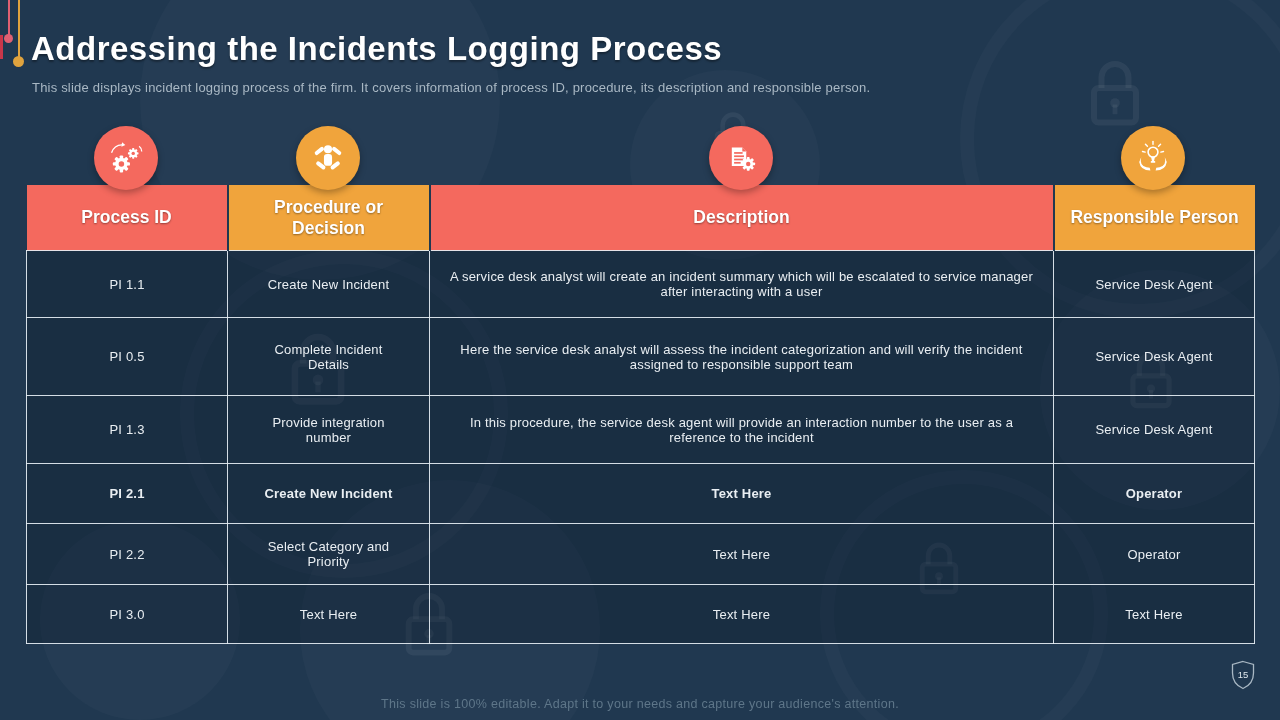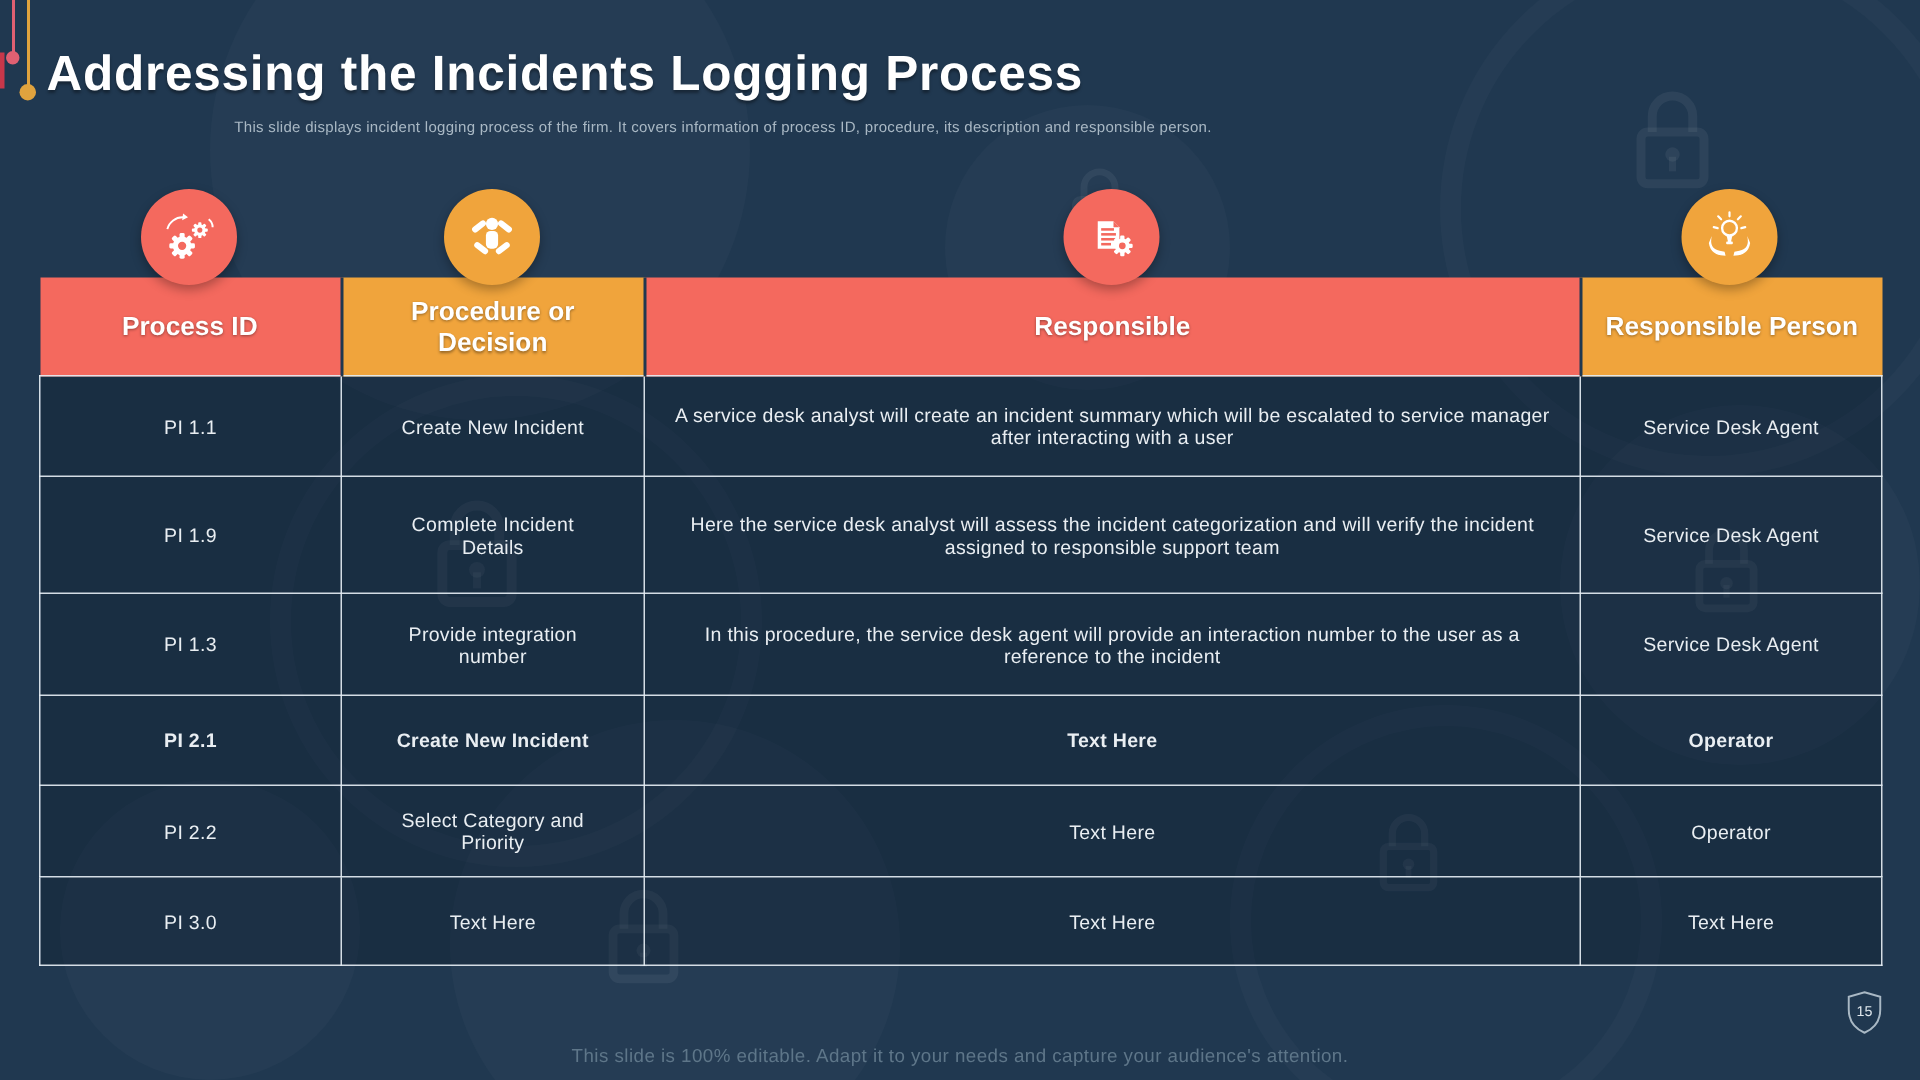--- a/index.html
+++ b/index.html
@@ -24,21 +24,21 @@
   .decor-dot.pink{left:4px;top:34px;width:9px;height:9px;background:#e06072;}
   .decor-dot.yellow{left:13px;top:56px;width:11px;height:11px;background:#e0a33e;}
   
   .title{
     position:absolute;left:31px;top:30px;width:1000px;
     font-size:33px;font-weight:bold;color:#ffffff;letter-spacing:0.5px;
     text-shadow:0 2px 2px rgba(0,0,0,0.35);
   }
   .subtitle{
     position:absolute;left:32px;top:80px;width:900px;
-    font-size:10px;color:#a9b8c4;letter-spacing:0.2px;text-align:center;
+    font-size:13px;color:#a9b8c4;letter-spacing:0.2px;
   }
   
   .icon-circle{
     position:absolute;top:126px;width:64px;height:64px;border-radius:50%;
     display:flex;align-items:center;justify-content:center;z-index:3;
     box-shadow:0 3px 7px rgba(0,0,0,0.3);
   }
   .icon-coral{background:#f4695e;}
   .icon-orange{background:#f0a43c;}
   .ic-1{left:94px;} .ic-2{left:296px;} .ic-3{left:709px;} .ic-4{left:1121px;}
@@ -222,33 +222,33 @@
       <colgroup>
         <col style="width:201px">
           <col style="width:202px">
           <col style="width:624px">
           <col style="width:201px">
       </colgroup>
       <thead>
         <tr>
           <th class="h-coral">Process ID</th>
           <th class="h-orange">Procedure or Decision</th>
-          <th class="h-coral">Responsible</th>
+          <th class="h-coral">Description</th>
           <th class="h-orange">Responsible Person</th>
         </tr>
       </thead>
       <tbody>
           <tr>
             <td>PI 1.1</td>
             <td>Create New Incident</td>
             <td>A service desk analyst will create an incident summary which will be escalated to service manager after interacting with a user</td>
             <td>Service Desk Agent</td>
           </tr>
           <tr>
-            <td>PI 1.9</td>
+            <td>PI 0.5</td>
             <td>Complete Incident Details</td>
             <td>Here the service desk analyst will assess the incident categorization and will verify the incident assigned to responsible support team</td>
             <td>Service Desk Agent</td>
           </tr>
           <tr>
             <td>PI 1.3</td>
             <td>Provide integration number</td>
             <td>In this procedure, the service desk agent will provide an interaction number to the user as a reference to the incident</td>
             <td>Service Desk Agent</td>
           </tr>

